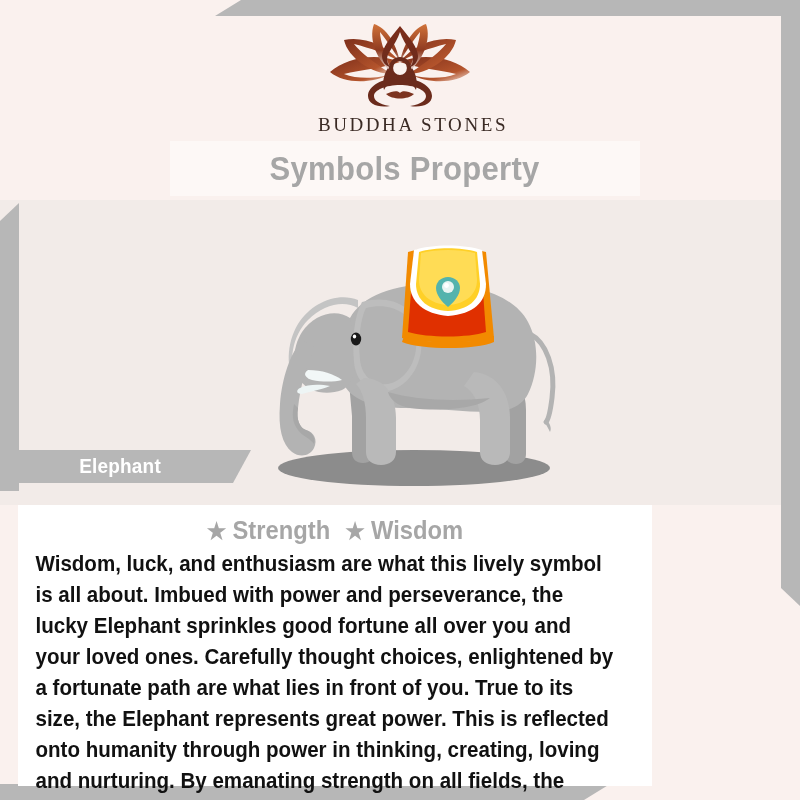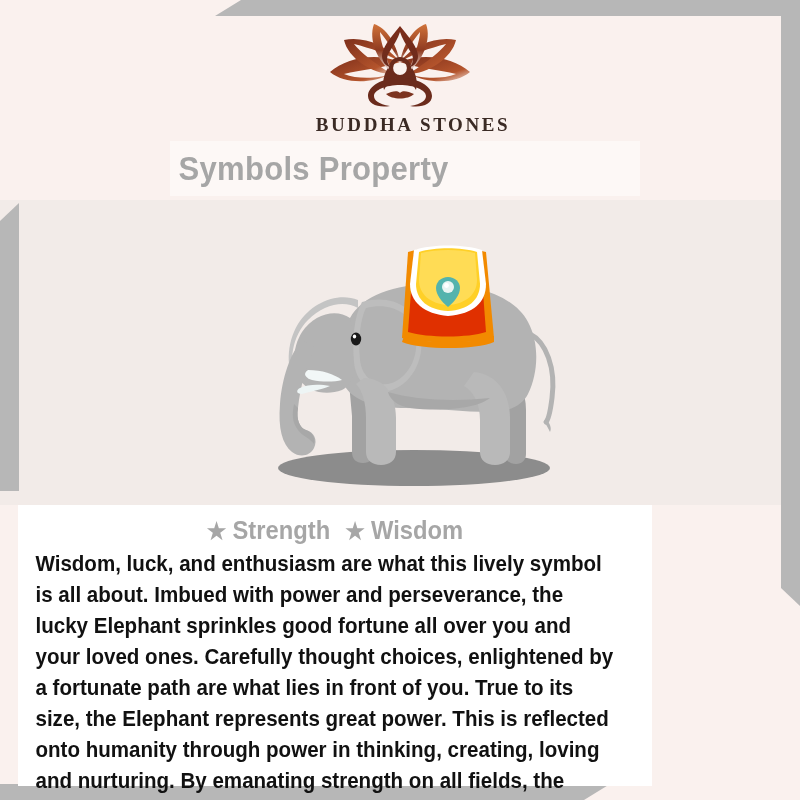--- a/index.html
+++ b/index.html
@@ -79,32 +79,33 @@
   .logo-mark {
     display: block;
     margin: 0 auto;
   }
   .logo-text {
     margin-top: 4px;
     font-family: "Liberation Serif", serif;
     font-size: 19px;
     letter-spacing: 2.6px;
     color: #3a2a24;
-    font-weight: 700;
+    font-weight: 400;
     margin-left: 26px;
   }
 
   
   .title-band {
     position: absolute;
     left: 170px; top: 141px;
     width: 470px; height: 55px;
     background: #fdf8f6;
     display: flex;
     align-items: center;
+    justify-content: center;
   }
   .title-text {
     font-family: "Liberation Sans Narrow", "Liberation Sans", sans-serif;
     font-size: 33px;
     font-weight: bold;
     color: #a6a6a6;
     letter-spacing: 0.3px;
     transform: scaleX(0.94);
   }
 
@@ -294,20 +295,23 @@
              C192 82 181 72 181 58 Z" fill="#ffdc55"></path>
 
     <path d="M210 55 C217 55 222 60 222 66 C222 73 216 80 210 85
              C204 80 198 73 198 66 C198 60 203 55 210 55 Z" fill="#53b3ad"></path>
     <circle cx="210" cy="65" r="6" fill="#e8f4f2"></circle>
     <circle cx="208.5" cy="63.5" r="2.4" fill="#ffffff"></circle>
 
     <path d="M166 114 C182 122 240 122 256 114 L256 120 C238 128 184 128 164 120 Z" fill="#f28a00"></path>
   </svg>
 
+  <div class="name-banner">
+    <span class="name-banner-text">Elephant</span>
+  </div>
 
   <div class="content-card">
     <div class="traits">
       <span class="trait"><span class="star">★ </span><span>Strength</span></span><span class="gap"></span><span class="trait"><span class="star">★ </span><span>Wisdom</span></span>
     </div>
     <p class="body-text">Wisdom, luck, and enthusiasm are what this lively symbol is all about. Imbued with power and perseverance, the lucky Elephant sprinkles good fortune all over you and your loved ones. Carefully thought choices, enlightened by a fortunate path are what lies in front of you. True to its size, the Elephant represents great power. This is reflected onto humanity through power in thinking, creating, loving and nurturing. By emanating strength on all fields, the Elephant reigns supreme as one of the most harmonious symbols.</p>
   </div>
 
 </div>
 

